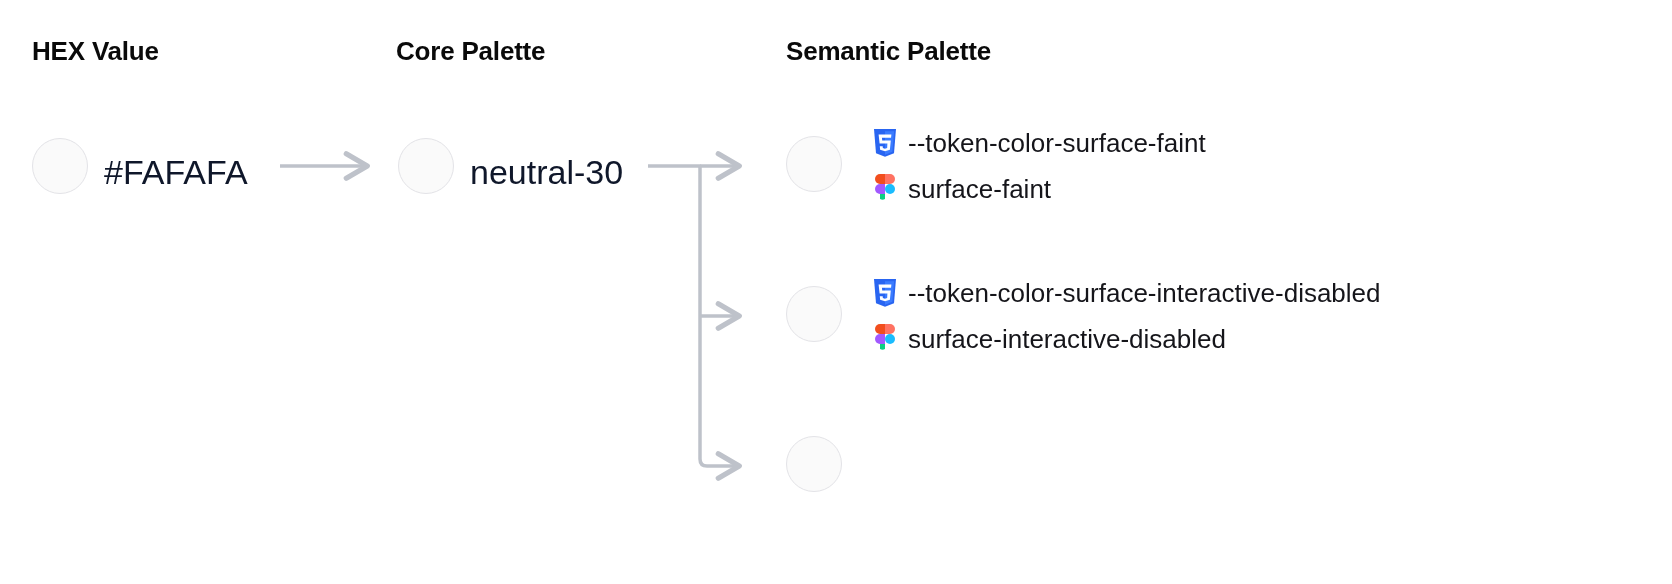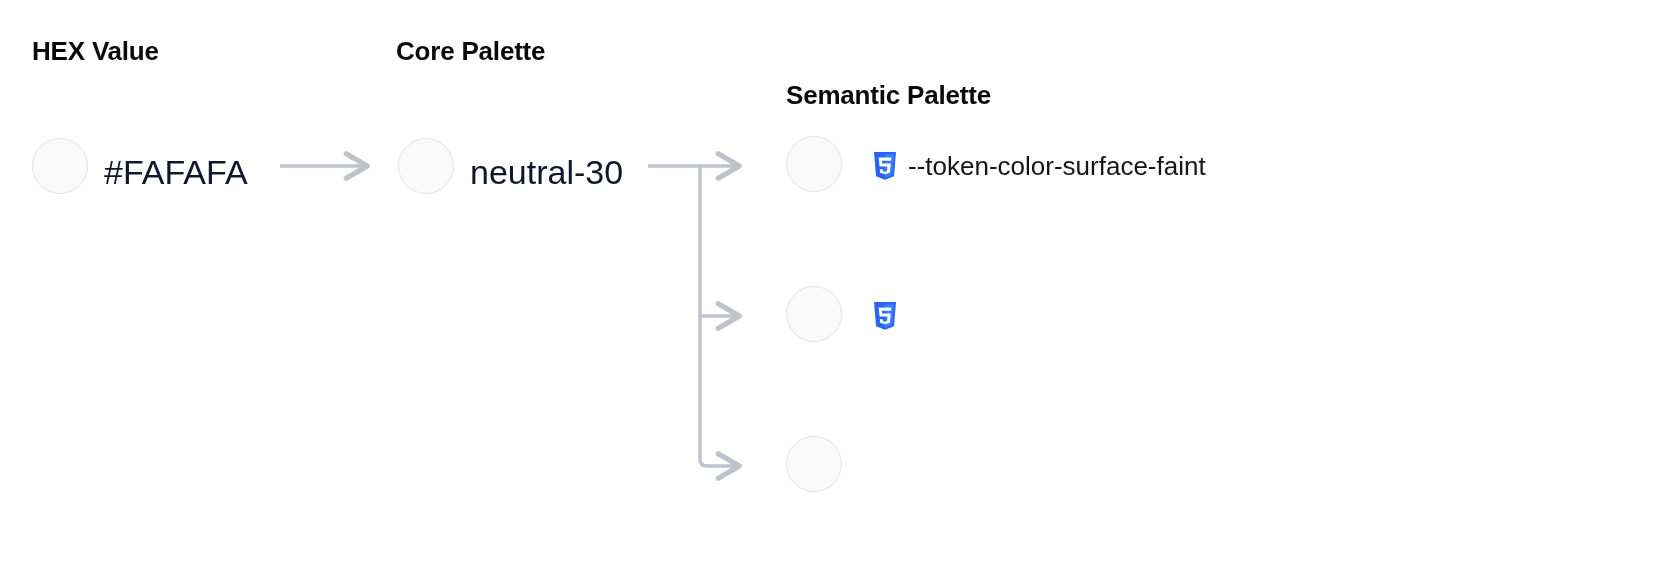--- a/index.html
+++ b/index.html
@@ -27,21 +27,21 @@
     position: absolute;
     font-size: 26px;
     font-weight: 700;
     color: #0A0A0A;
     letter-spacing: -0.2px;
     white-space: nowrap;
     line-height: 1;
   }
   #heading-hex      { left: 32px;  top: 38px; }
   #heading-core     { left: 396px; top: 38px; text-align: center; }
-  #heading-semantic { left: 786px; top: 38px; margin-top: 44px; }
+  #heading-semantic { left: 786px; top: 38px; }
 
   
   .swatch {
     position: absolute;
     width: 56px;
     height: 56px;
     border-radius: 50%;
     border: 1px solid #E3E3E7;
     box-sizing: border-box;
   }
@@ -162,37 +162,58 @@
         <svg class="tok-icon" viewBox="0 0 26 30" aria-hidden="true">
           <path d="M2 1 L24 1 L22 25.2 L13 28.8 L4 25.2 Z" fill="#2965F1"></path>
           <path d="M13 3.2 L22.1 3.2 L20.4 23.8 L13 26.7 Z" fill="#3B7CFF"></path>
           <path d="M6.6 6.6 L19.4 6.6 L19.05 9.7 L9.95 9.7 L10.2 12.4 L18.8 12.4
                    L17.9 21.7 L13 23.3 L8.1 21.7 L7.8 18.3 L10.7 18.3 L10.85 20.1
                    L13 20.8 L15.15 20.1 L15.4 15.4 L7.6 15.4 Z" fill="#FFFFFF"></path>
         </svg>
         <span class="tok-text">--token-color-surface-faint</span>
       </div>
 
+      <div class="token-line">
+        <svg class="tok-icon" viewBox="0 0 20 30" aria-hidden="true">
+          <path d="M5 0 H10 V10 H5 A5 5 0 0 1 5 0 Z" fill="#F24E1E"></path>
+          <path d="M10 0 H15 A5 5 0 0 1 15 10 H10 Z" fill="#FF7262"></path>
+          <path d="M5 10 H10 V20 H5 A5 5 0 0 1 5 10 Z" fill="#A259FF"></path>
+          <circle cx="15" cy="15" r="5" fill="#1ABCFE"></circle>
+          <path d="M5 20 H10 V25 A5 5 0 0 1 5 25 Z" fill="#0ACF83"></path>
+        </svg>
+        <span class="tok-text">surface-faint</span>
+      </div>
     </div>
   </div>
 
   <div class="semantic-row" id="semantic-row-1">
     <div class="swatch" style="background: rgb(250, 250, 250);"></div>
     <div class="token-lines">
 
       <div class="token-line">
         <svg class="tok-icon" viewBox="0 0 26 30" aria-hidden="true">
           <path d="M2 1 L24 1 L22 25.2 L13 28.8 L4 25.2 Z" fill="#2965F1"></path>
           <path d="M13 3.2 L22.1 3.2 L20.4 23.8 L13 26.7 Z" fill="#3B7CFF"></path>
           <path d="M6.6 6.6 L19.4 6.6 L19.05 9.7 L9.95 9.7 L10.2 12.4 L18.8 12.4
                    L17.9 21.7 L13 23.3 L8.1 21.7 L7.8 18.3 L10.7 18.3 L10.85 20.1
                    L13 20.8 L15.15 20.1 L15.4 15.4 L7.6 15.4 Z" fill="#FFFFFF"></path>
         </svg>
-      </div>
-
+        <span class="tok-text">--token-color-surface-interactive-disabled</span>
+      </div>
+
+      <div class="token-line">
+        <svg class="tok-icon" viewBox="0 0 20 30" aria-hidden="true">
+          <path d="M5 0 H10 V10 H5 A5 5 0 0 1 5 0 Z" fill="#F24E1E"></path>
+          <path d="M10 0 H15 A5 5 0 0 1 15 10 H10 Z" fill="#FF7262"></path>
+          <path d="M5 10 H10 V20 H5 A5 5 0 0 1 5 10 Z" fill="#A259FF"></path>
+          <circle cx="15" cy="15" r="5" fill="#1ABCFE"></circle>
+          <path d="M5 20 H10 V25 A5 5 0 0 1 5 25 Z" fill="#0ACF83"></path>
+        </svg>
+        <span class="tok-text">surface-interactive-disabled</span>
+      </div>
     </div>
   </div>
 
   <div class="semantic-row" id="semantic-row-2">
     <div class="swatch" style="background: rgb(250, 250, 250);"></div>
     <div class="token-lines">
 
 
     </div>
   </div>

